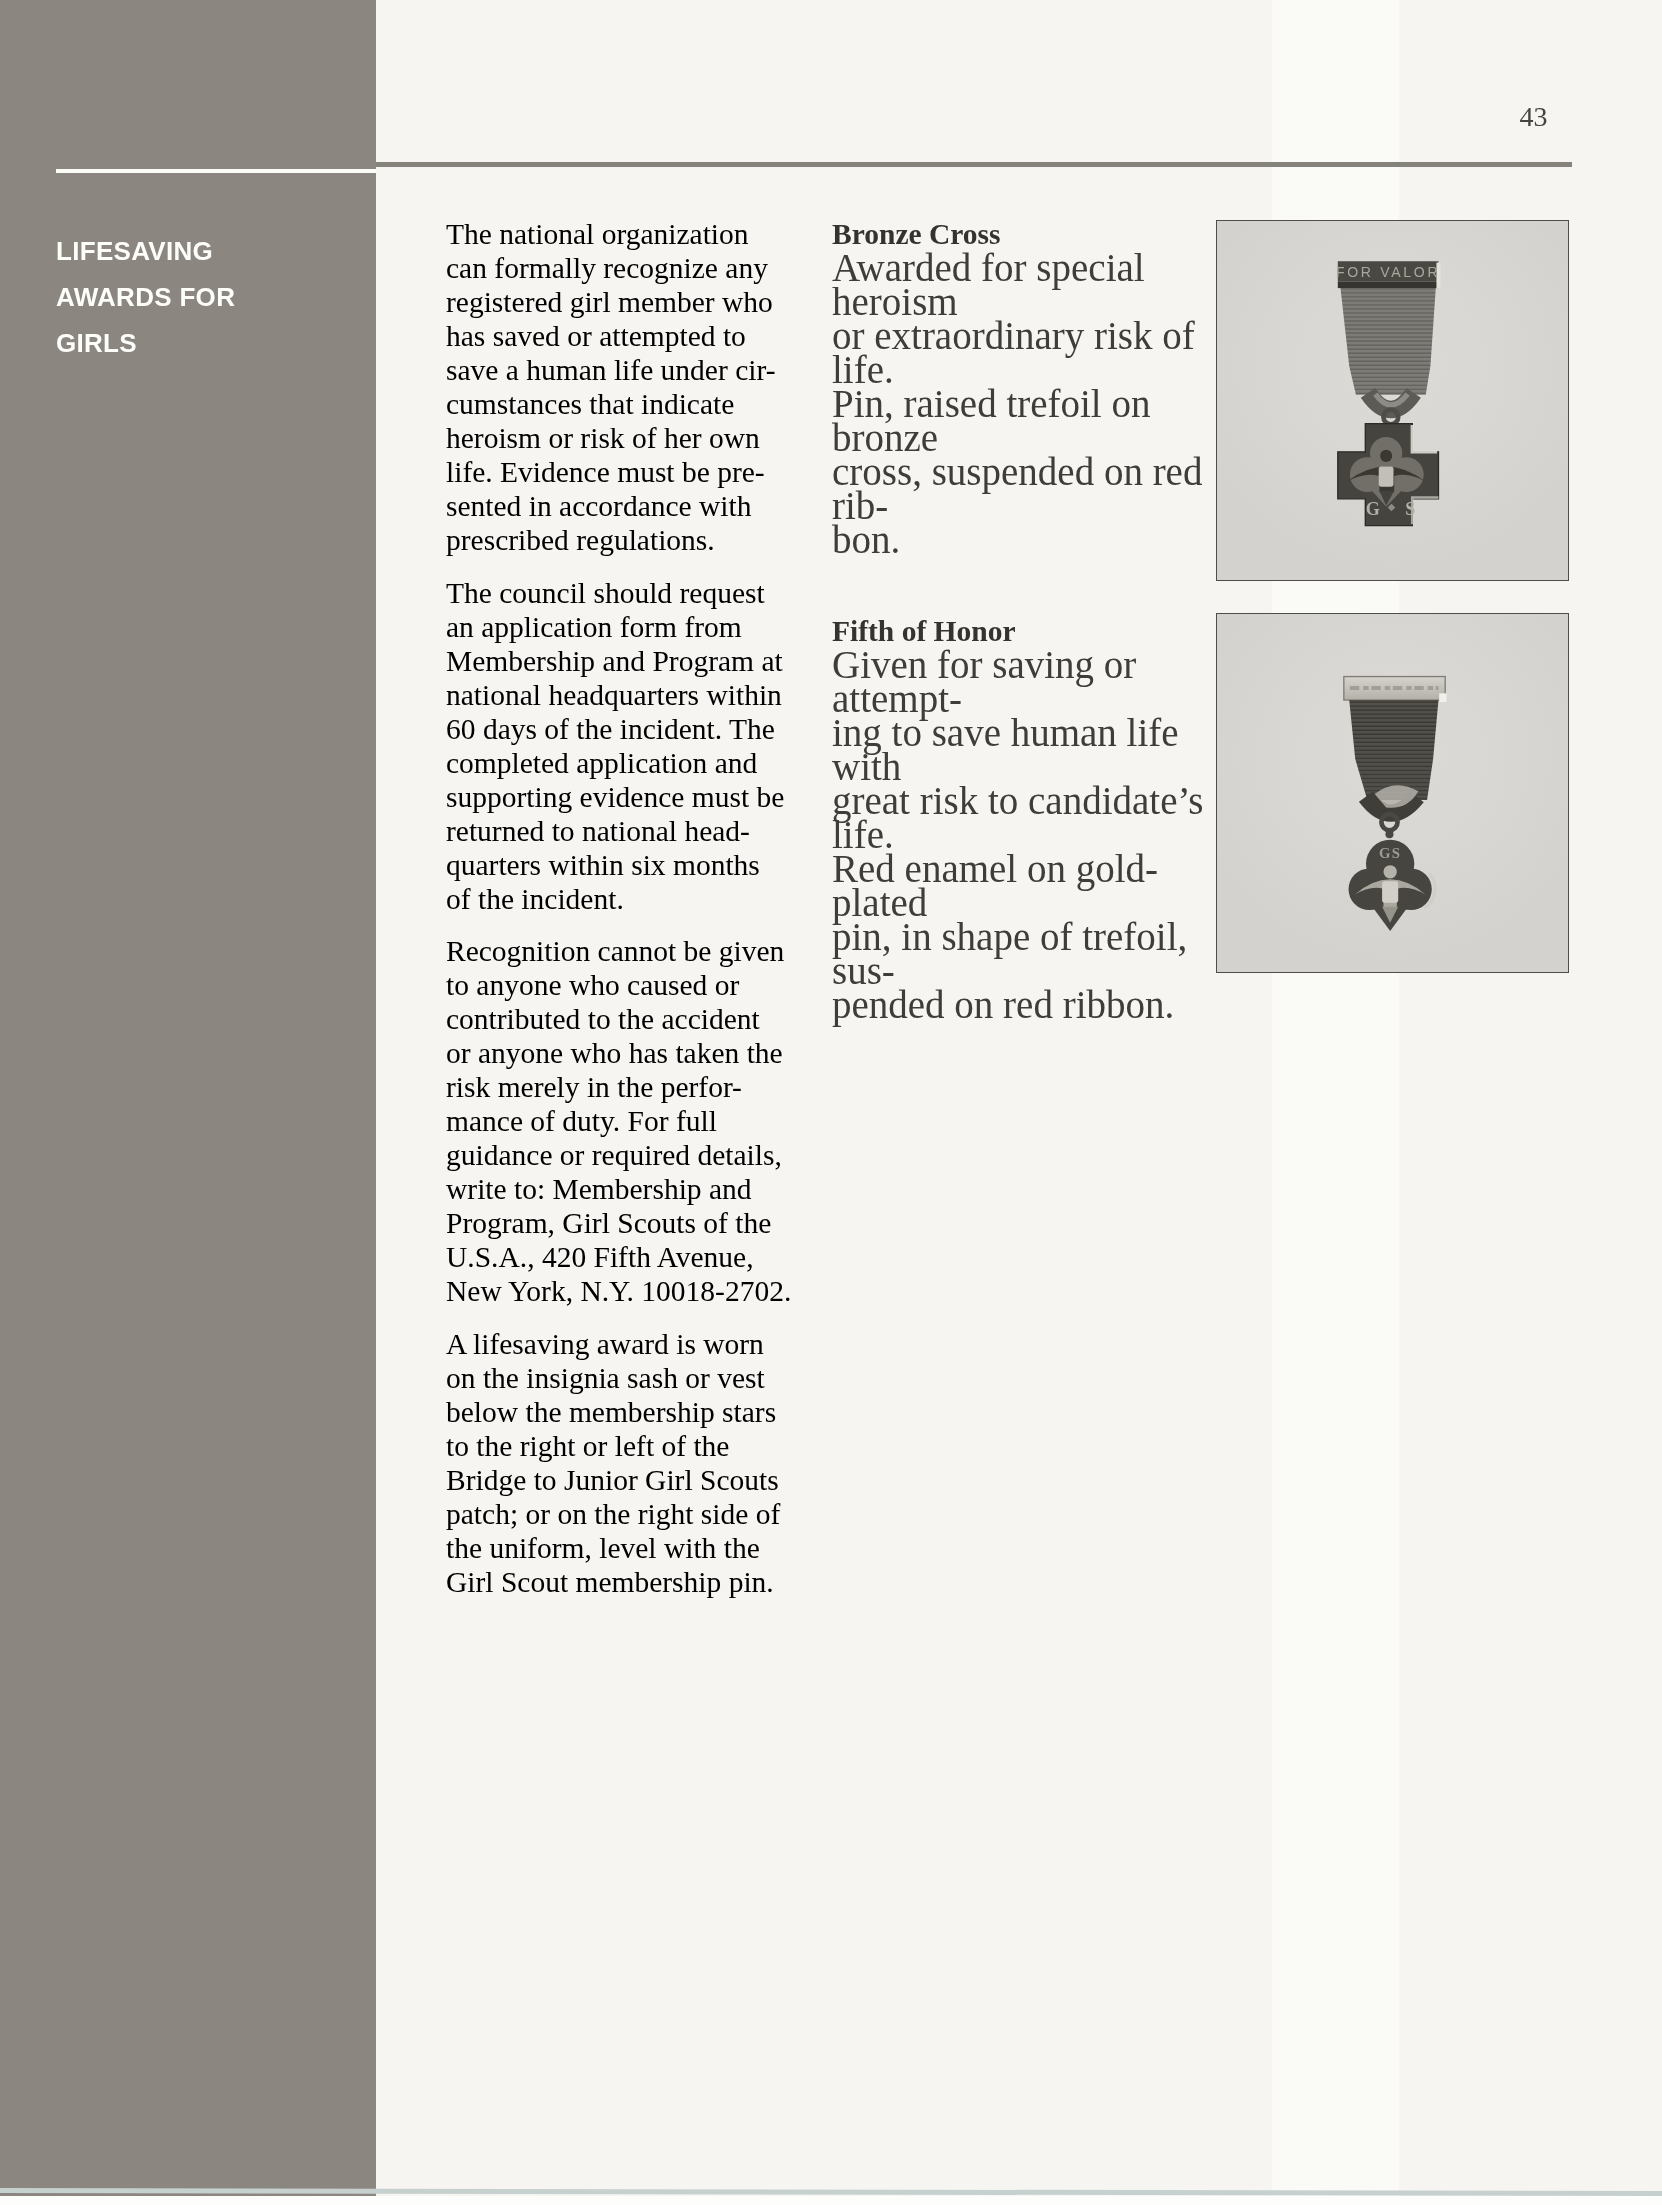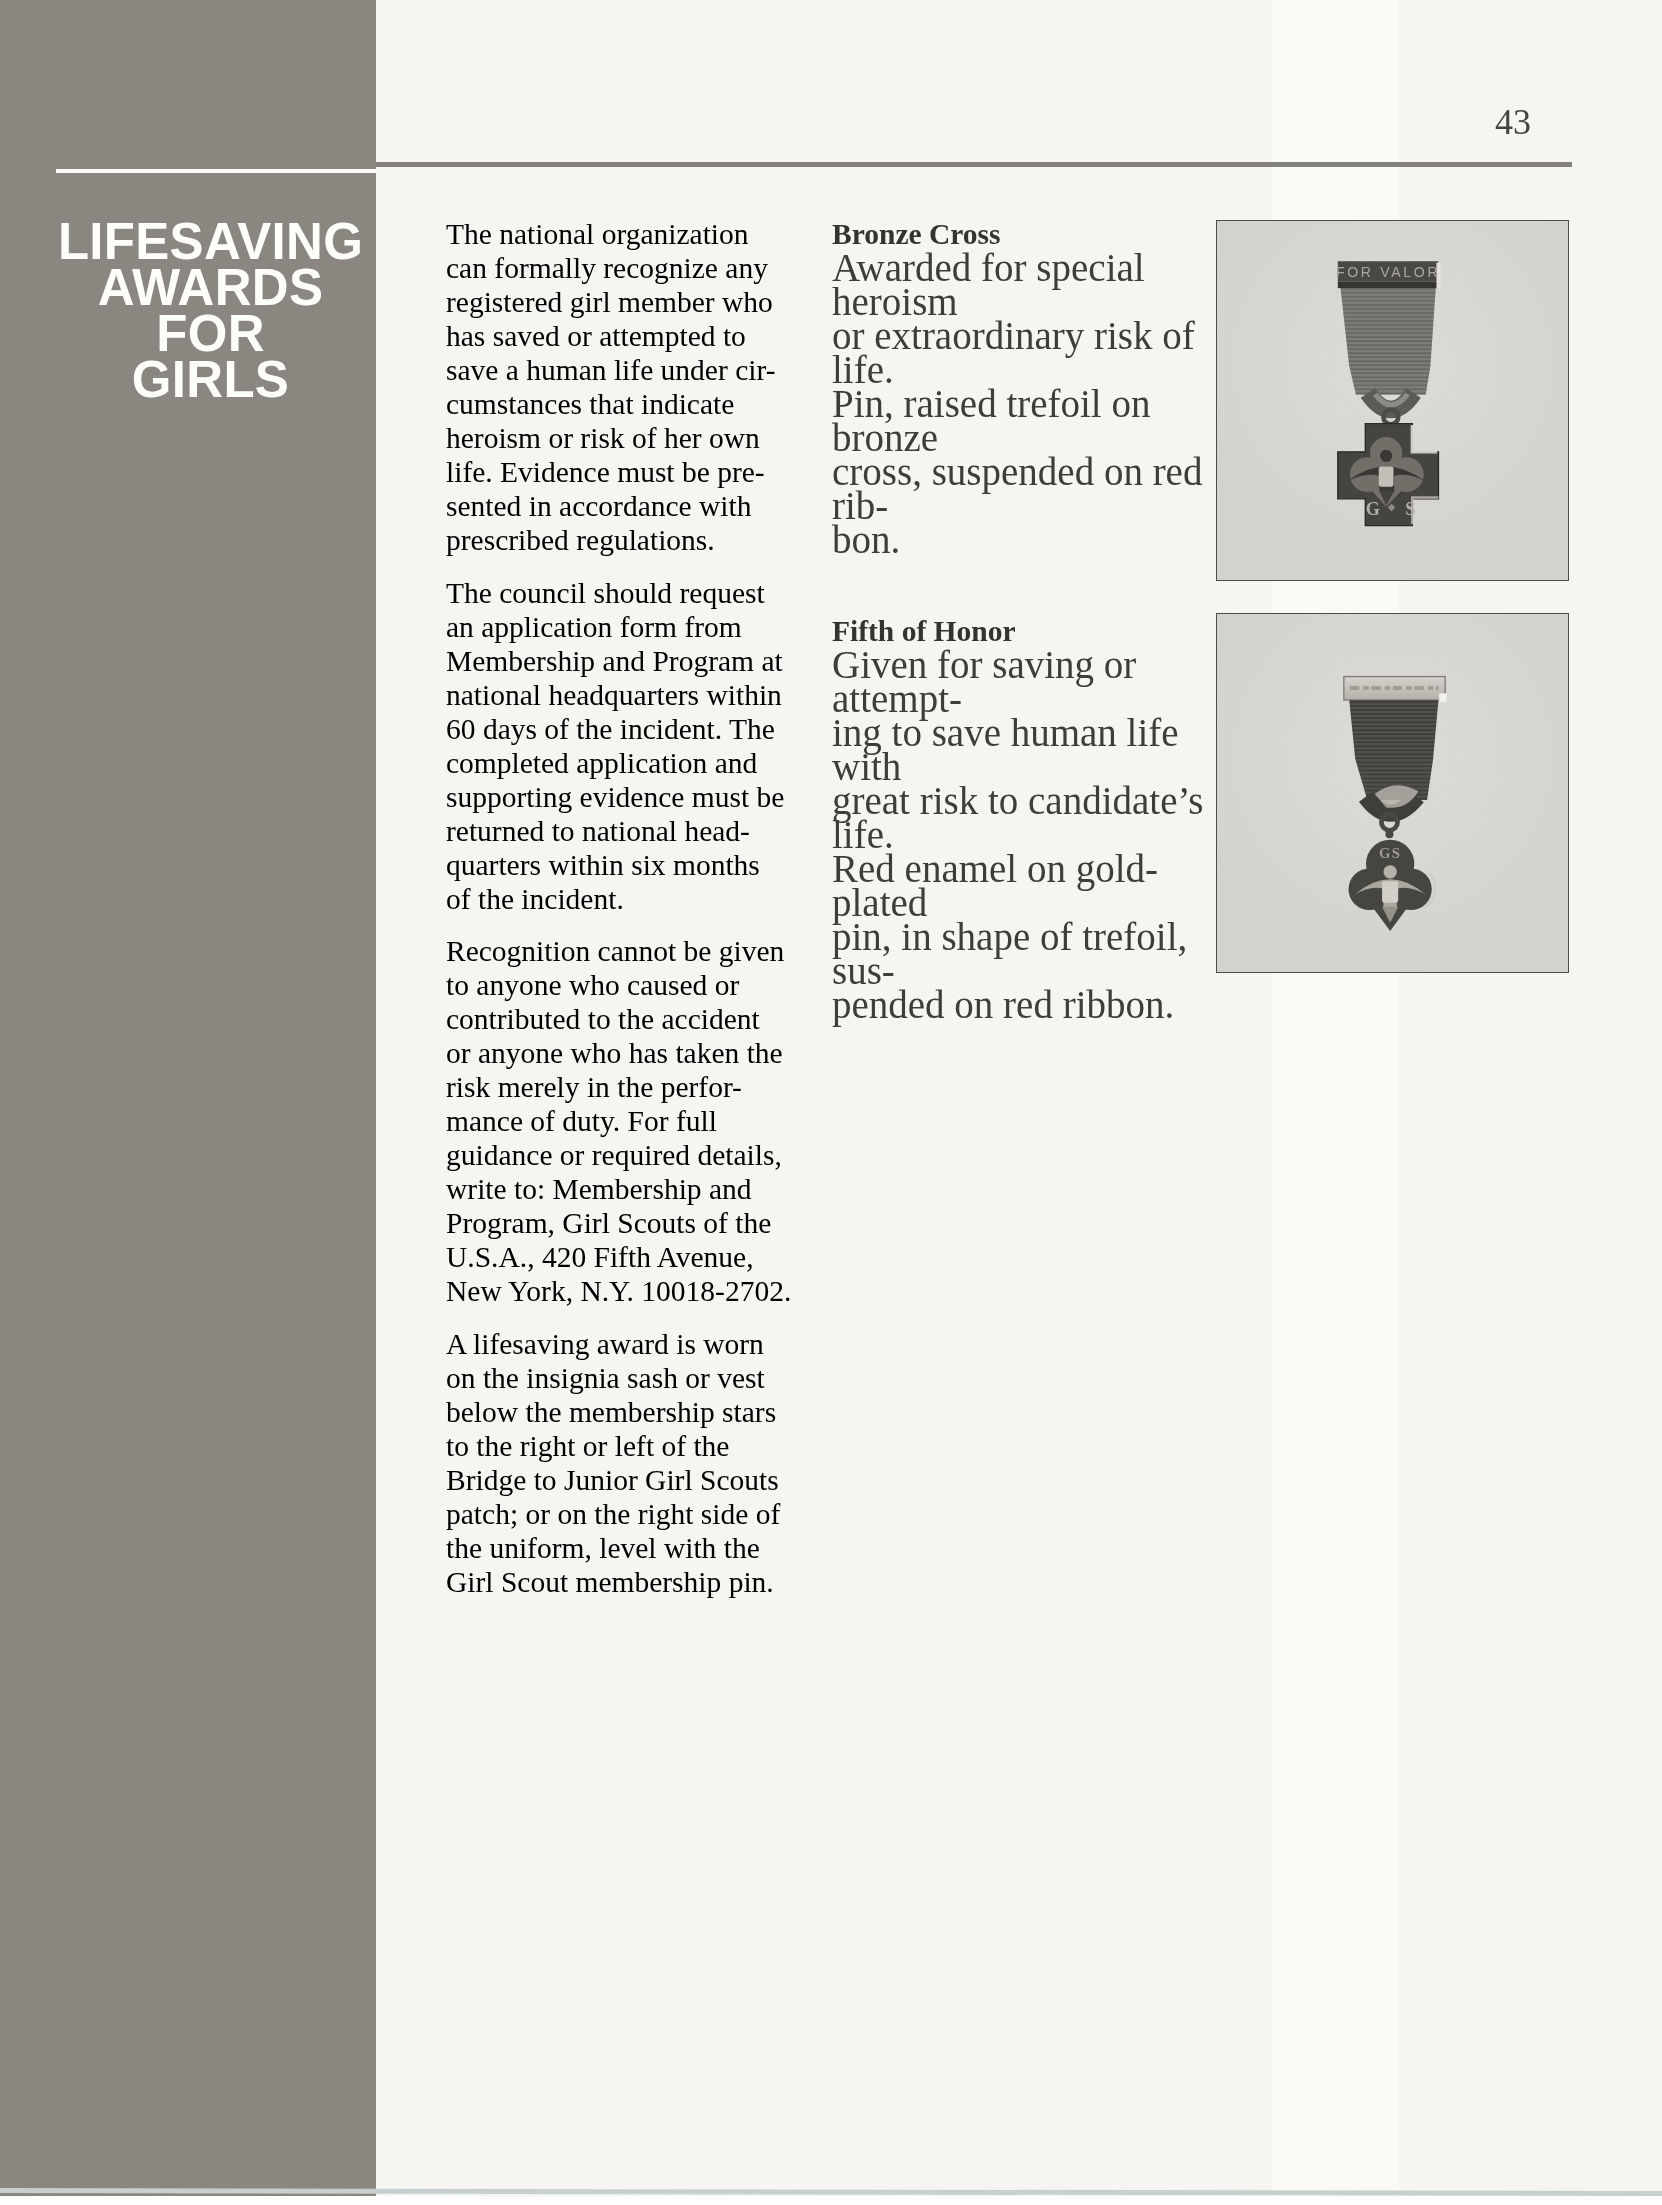--- a/index.html
+++ b/index.html
@@ -10,36 +10,36 @@
   }
   .sidebar {
     position:absolute; left:0; top:0; width:376px; height:2196px;
     background:#8b8680;
   }
   .sidebar-rule {
     position:absolute; left:56px; top:169px; width:320px; height:4.1px;
     background:#fbfbf8;
   }
   .sidebar-heading {
-    position:absolute; left:56px; top:219px; width:309px;
+    position:absolute; left:56px; top:228px; width:309px;
     font-family:"Liberation Sans", sans-serif; font-weight:bold;
-    font-size:51px; line-height:46px; letter-spacing:0.3px;
-    color:#fdfdfa; white-space:pre-line;text-align:center;
+    font-size:26px; line-height:46px; letter-spacing:0.3px;
+    color:#fdfdfa; white-space:pre-line;
   }
   .scan-band {
     position:absolute; left:1272px; top:0; width:127px; height:2205px;
     background:rgba(253,253,251,0.55);
   }
   .page-rule {
     position:absolute; left:376px; top:162px; width:1196px; height:4.8px;
     background:#85817b;
   }
   .page-number {
     position:absolute; left:1495px; top:101px; width:77px;
-    text-align:left; font-size:36px; color:#454440;
+    text-align:center; font-size:28px; color:#454440;
   }
   .col1 { position:absolute; left:446px; top:217px; width:398px; }
   .col1 .para {
     margin:0 0 18.5px 0; font-size:29.5px; line-height:34px;
     color:#000000; white-space:pre-line;
   }
   .col2-section { position:absolute; left:832px; width:384px; }
   #section-bronze-cross { top:217px; }
   #section-medal-of-honor { top:614px; }
   .section-heading {

